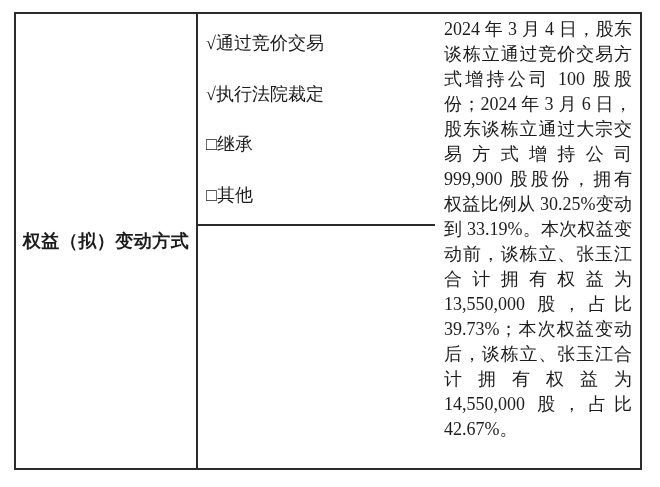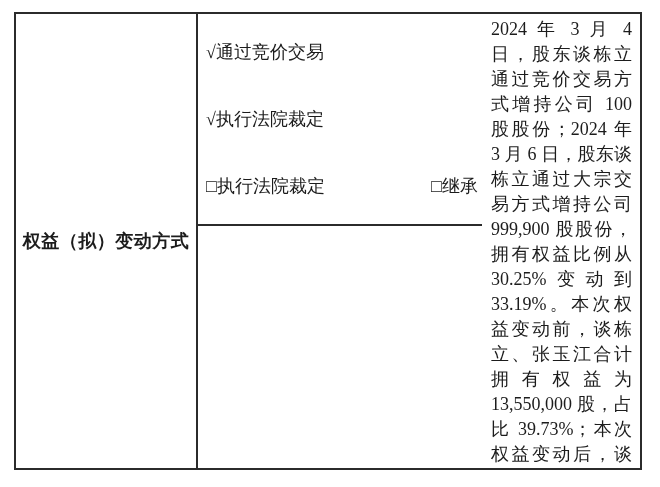--- a/index.html
+++ b/index.html
@@ -105,25 +105,28 @@
         <div class="option-row">
           <span class="option-left"><span class="mark">√</span><span>通过竞价交易</span></span>
         </div>
 
         <div class="option-row">
           <span class="option-left"><span class="mark">√</span><span>执行法院裁定</span></span>
         </div>
 
 
         <div class="option-row">
-          <span class="option-left"><span class="mark">□</span><span>执行法院裁定</span></span>
           <span class="option-right"><span class="mark">□</span><span>继承</span></span>
         </div>
 
 
+        <div class="option-row">
+          <span class="option-left"><span class="mark">□</span><span>其他</span></span>
+          <span class="option-right"></span>
+        </div>
 
       </div>
 
       <div class="desc-cell">2024 年 3 月 4 日，股东谈栋立通过竞价交易方式增持公司 100 股股份；2024 年 3 月 6 日，股东谈栋立通过大宗交易方式增持公司 999,900 股股份，拥有权益比例从 30.25%变动到 33.19%。本次权益变动前，谈栋立、张玉江合计拥有权益为 13,550,000 股，占比 39.73%；本次权益变动后，谈栋立、张玉江合计拥有权益为 14,550,000 股，占比 42.67%。</div>
 
     </div>
   </div>
 </div>
 
 </body></html>

